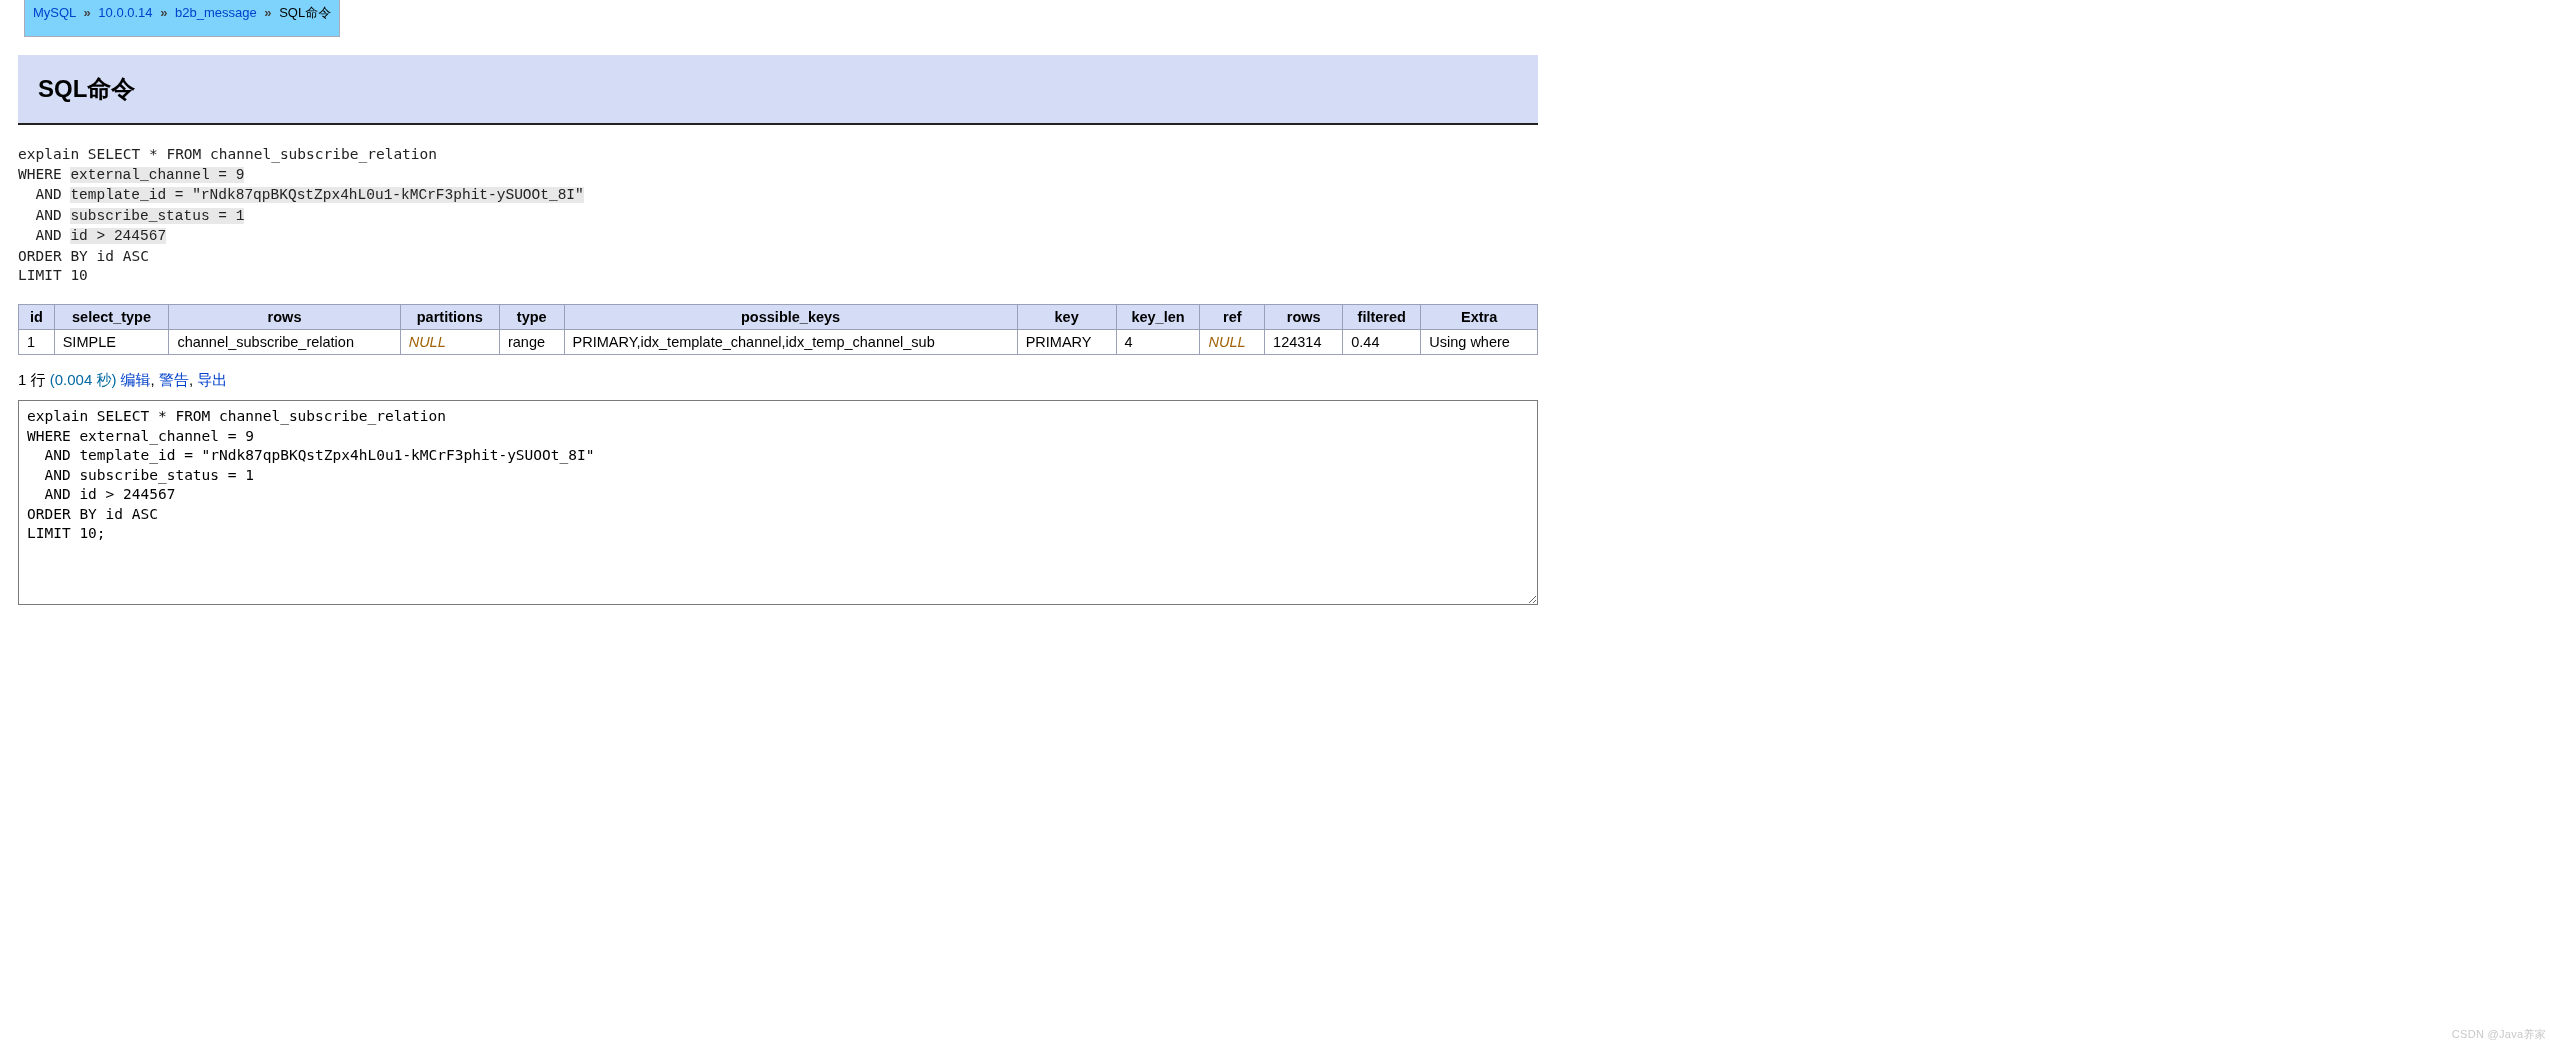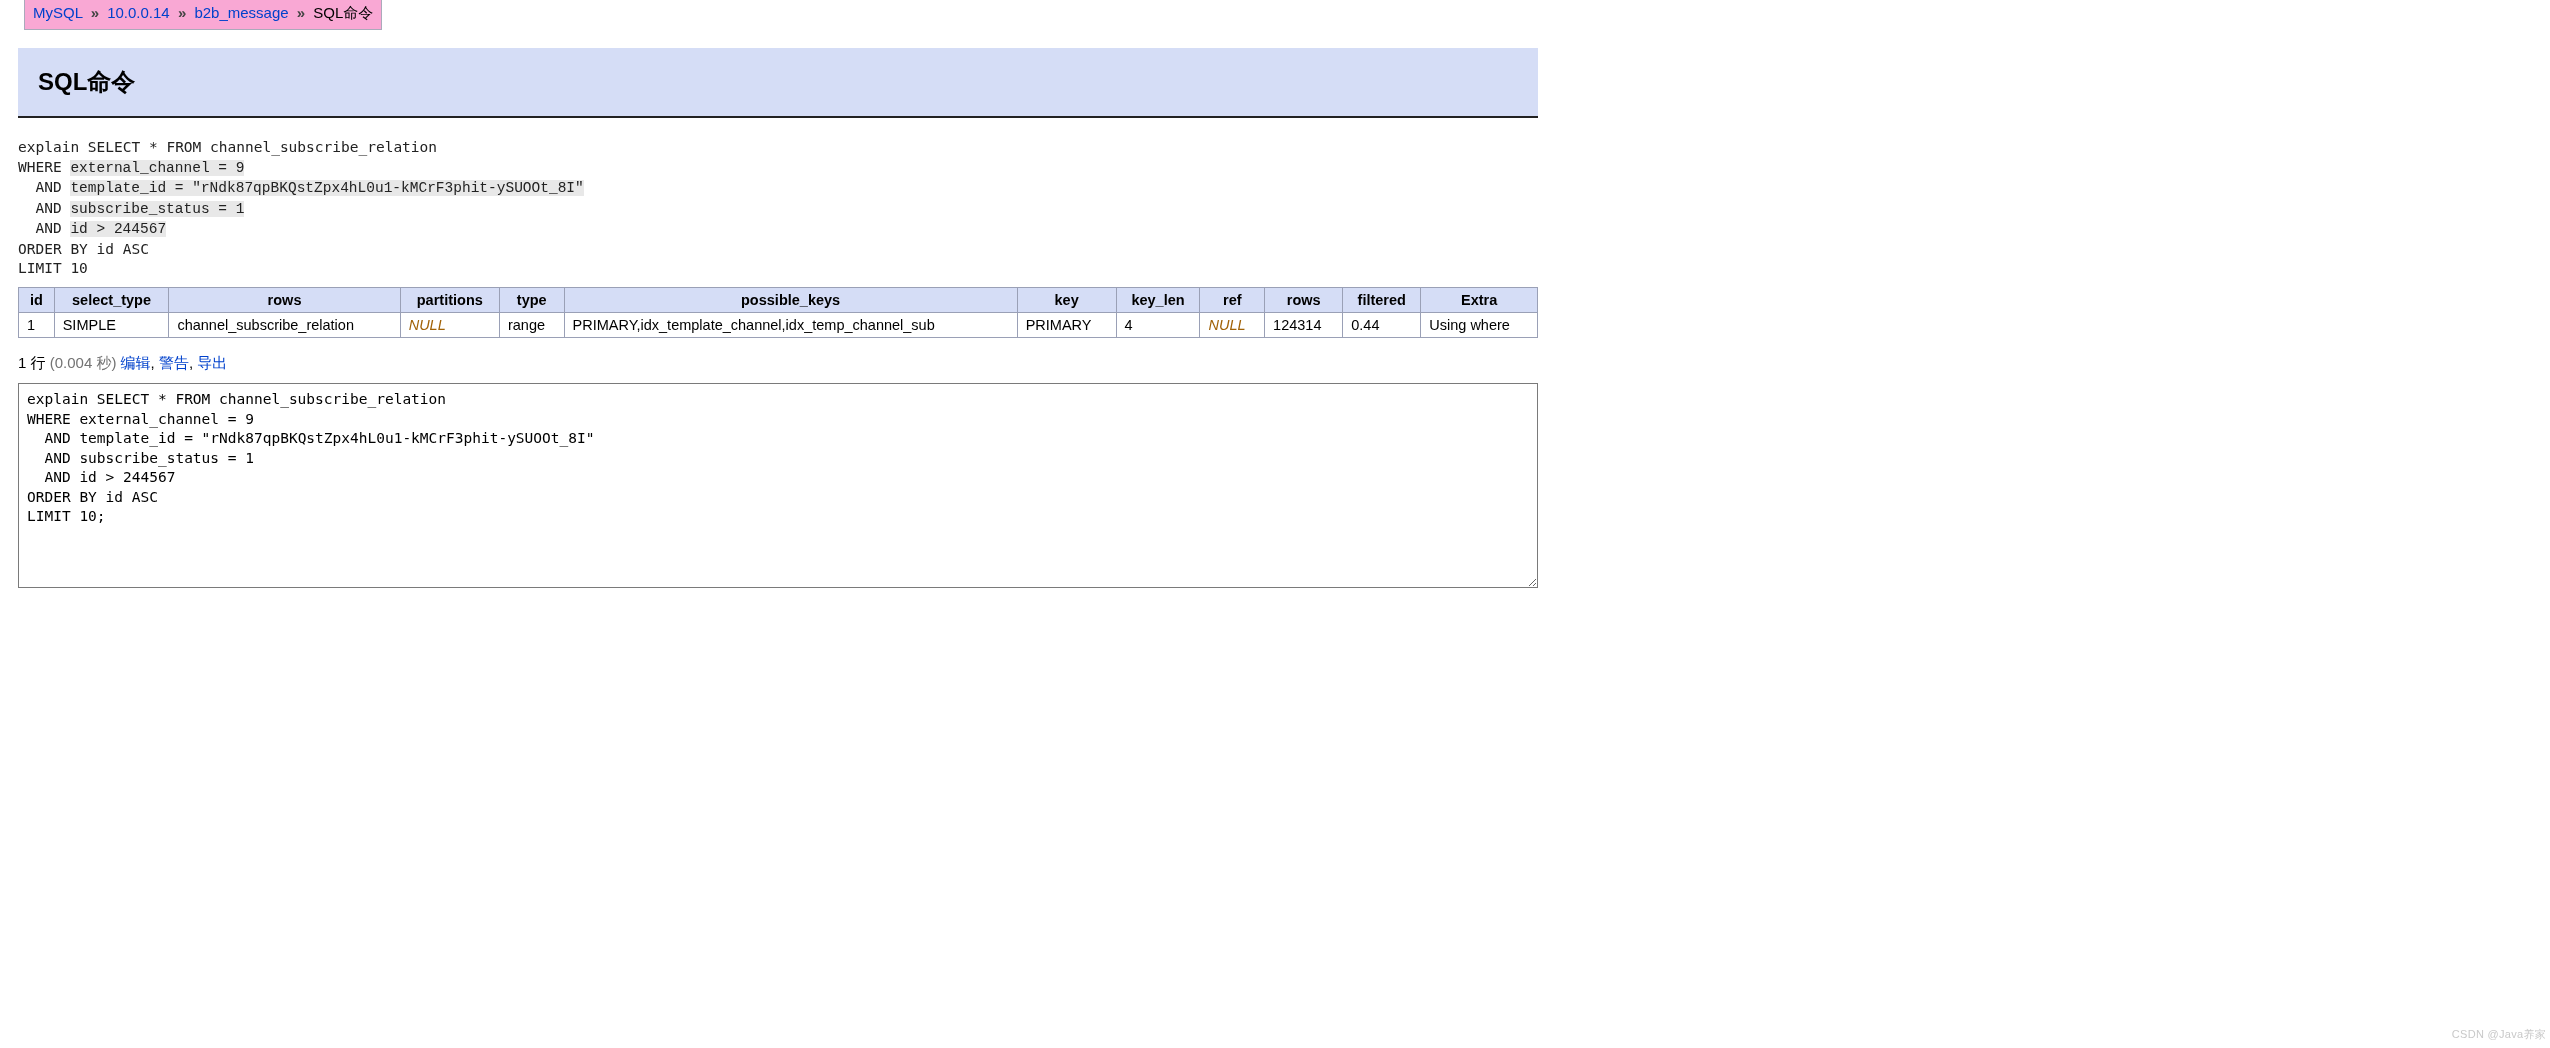--- a/index.html
+++ b/index.html
@@ -8,26 +8,26 @@
     font-family: Arial, "Helvetica Neue", Helvetica, sans-serif;
     font-size: 14px;
     color: #000;
     background: #fff;
   }
   .page {
     padding: 0 18px 18px 18px;
     width: 1520px;
   }
   .breadcrumb {
-    padding: 4px 8px 6px 8px;
-    font-size: 15px;
+    padding: 4px 8px 14px 8px;
+    font-size: 13px;
     display: inline-block;
     border: 1px solid #aab;
     border-top: none;
-    background: #f9a8d4;
+    background: #7dd3fc;
     margin-left: 6px;
   }
   .breadcrumb a {
     color: #0041cc;
     text-decoration: none;
   }
   .breadcrumb .sep {
     font-weight: bold;
     color: #444;
     margin: 0 4px;
@@ -43,21 +43,21 @@
   .sql-block {
     margin-top: 20px;
     font-family: "Menlo", "Consolas", monospace;
     font-size: 14.5px;
     line-height: 1.35;
     white-space: pre;
     color: #222;
   }
   .sql-block .hl { background: #e8e8e8; font-family: Liberation Mono, monospace; }
   table.result {
-    margin-top: 8px;
+    margin-top: 18px;
     border-collapse: collapse;
     width: 100%;
   }
   table.result th, table.result td {
     border: 1px solid #9aa0b6;
     padding: 4px 8px;
     text-align: left;
     font-size: 14.5px;
     white-space: nowrap;
   }
@@ -67,21 +67,21 @@
     font-weight: 700;
   }
   table.result td.null {
     font-style: italic;
     color: #a16207;
   }
   .status-line {
     margin-top: 16px;
     font-size: 15px;
   }
-  .status-line .muted { color: #737373; }
+  .status-line .muted { color: #0369a1; }
   .status-line a {
     color: #0041cc;
     text-decoration: none;
     text-align: right;
   }
   .sql-input-wrap {
     margin-top: 10px;
   }
   textarea.sql-input {
     width: 100%;

